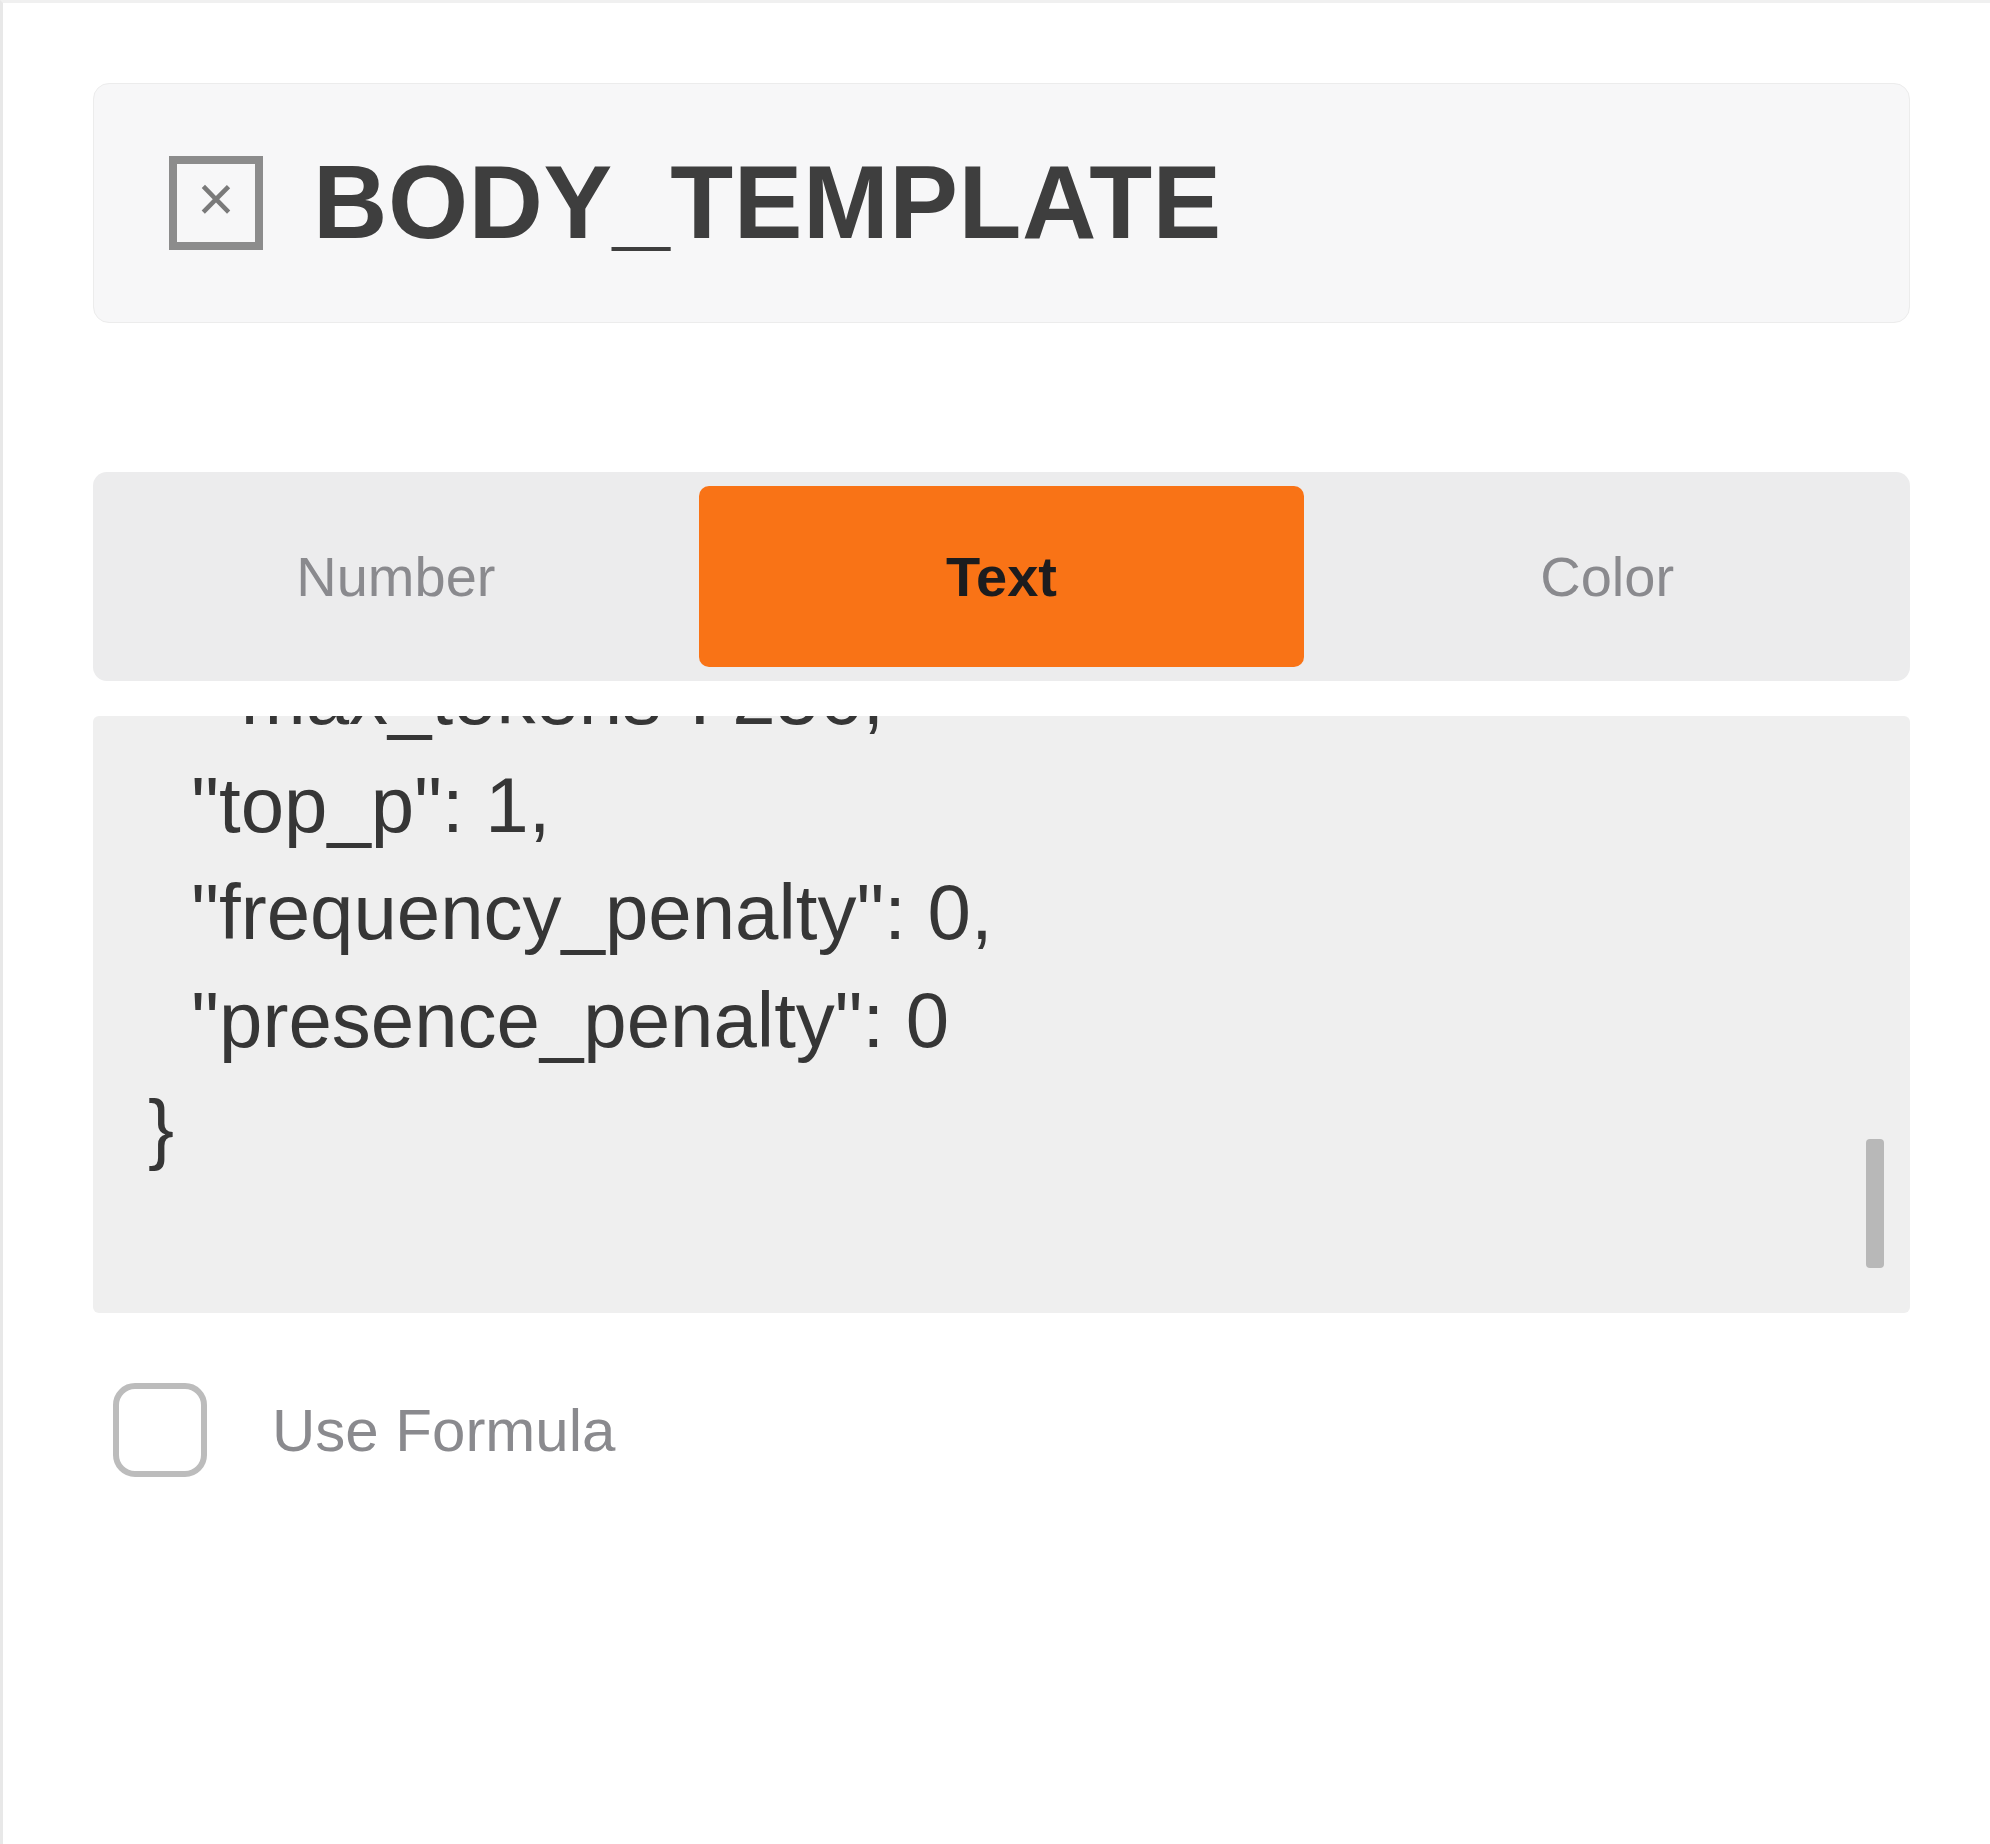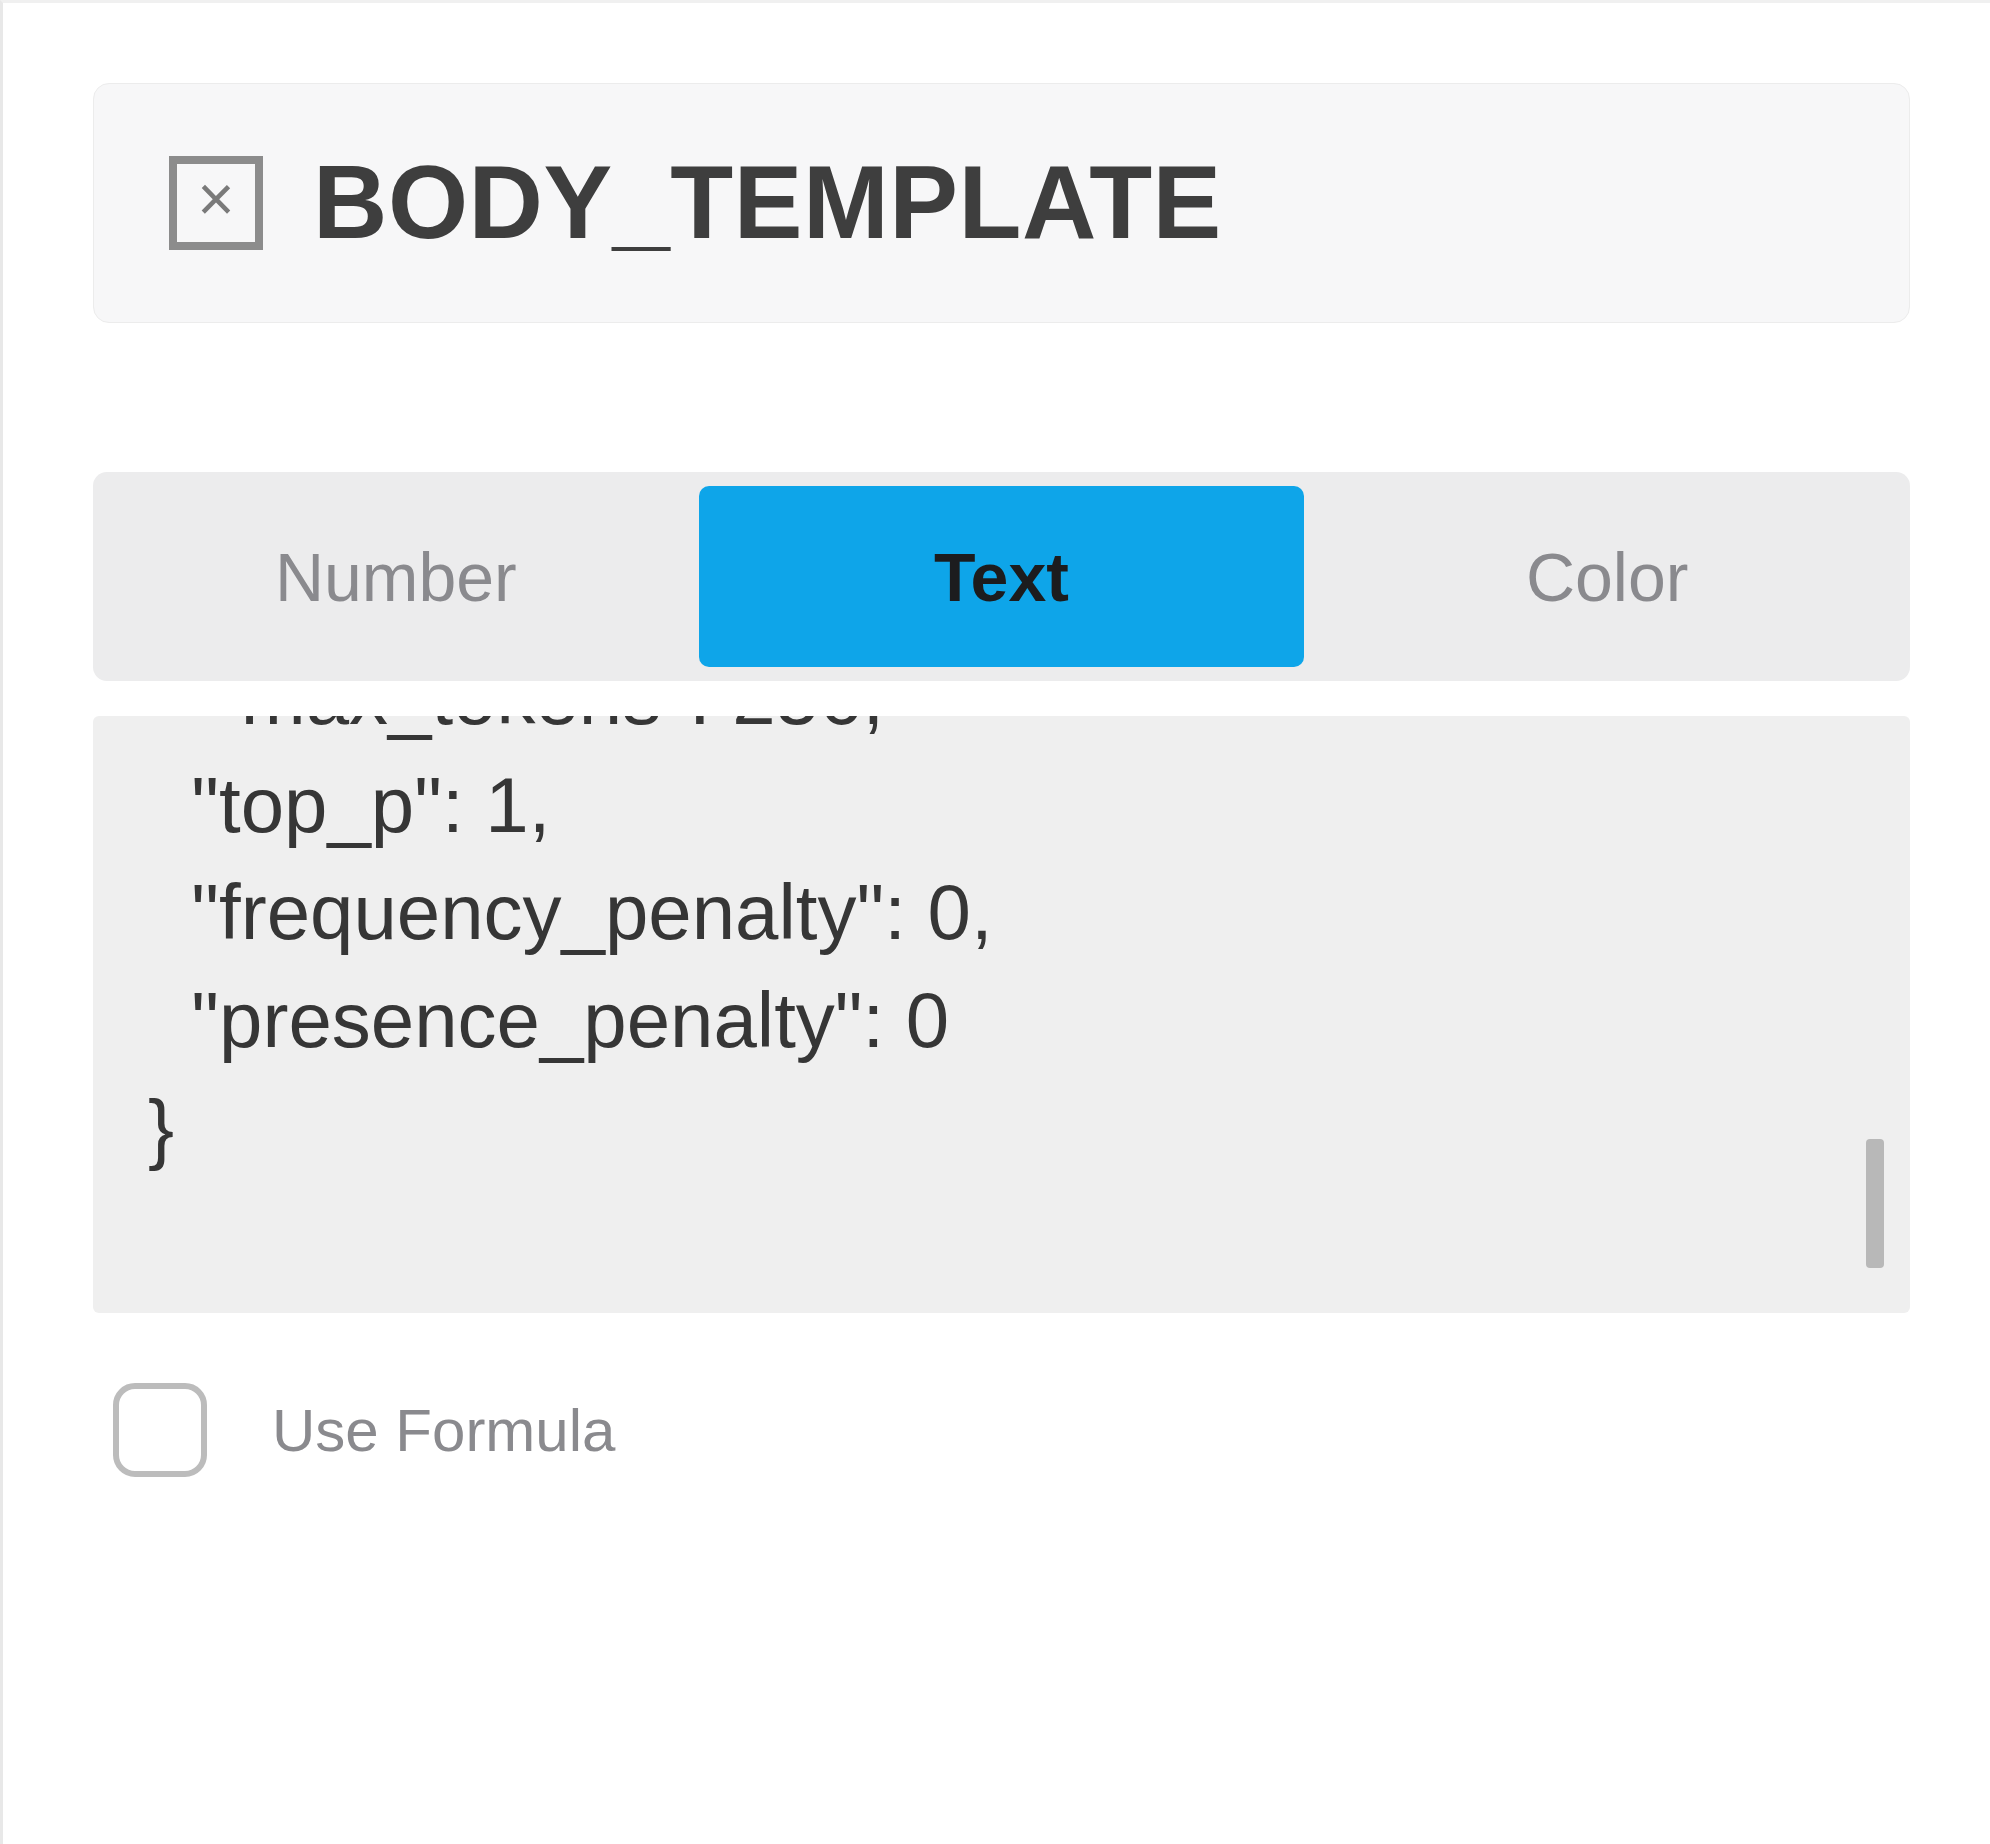--- a/index.html
+++ b/index.html
@@ -61,28 +61,28 @@
       border-radius: 14px;
       height: 209px;
       margin-bottom: 35px;
       padding: 14px 0;
     }
     .tab {
       flex: 1;
       display: flex;
       align-items: center;
       justify-content: center;
-      font-size: 68px;
+      font-size: 56px;
       color: #8a8a8e;
       font-weight: 400;
       cursor: pointer;
       border-radius: 10px;
     }
     .tab.active {
-      background: #0ea5e9;
+      background: #f97316;
       color: #1c1c1e;
       font-weight: 600;
       margin: 0;
     }
 
     
     .value-area-wrap {
       position: relative;
       background: #efefef;
       border-radius: 6px;

